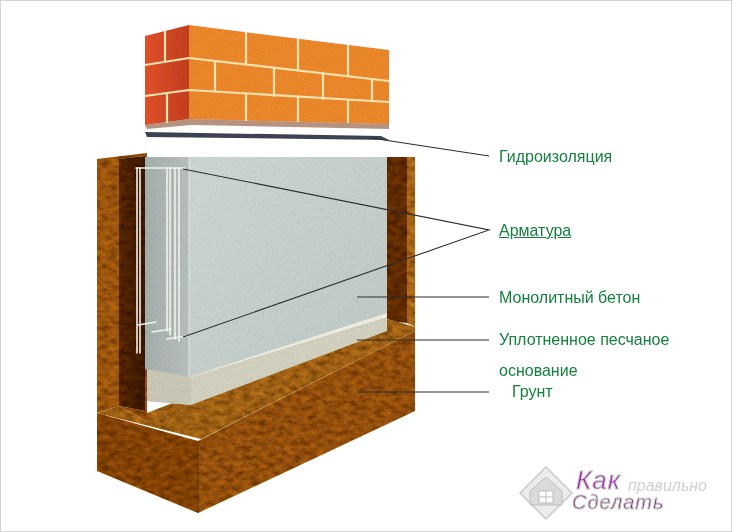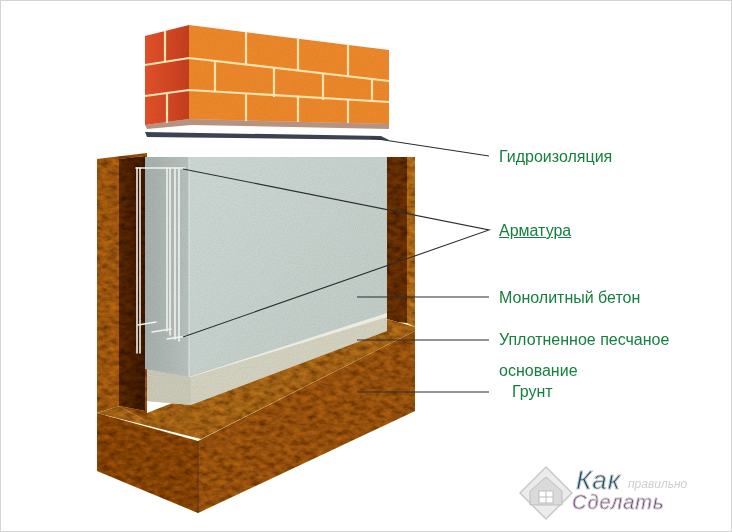--- a/index.html
+++ b/index.html
@@ -15,24 +15,24 @@
     svg.art { position: absolute; left: 0; top: 0; }
     .label {
       position: absolute; font-size: 16px; color: #15803d; line-height: 15px;
       white-space: nowrap;
     }
     .logo {
       position: absolute; left: 515px; top: 462px; width: 210px; height: 62px;
     }
     .logo .word1 {
       position: absolute; left: 60px; top: 2px; font-size: 26px; font-style: italic;
-      color: #0c4a6e; -webkit-text-stroke: 1px #c8c8c8; letter-spacing: 1px;
+      color: #a21caf; -webkit-text-stroke: 1px #c8c8c8; letter-spacing: 1px;
     }
     .logo .word2 {
-      position: absolute; left: 112px; top: 14px; font-size: 12px; font-style: italic;
+      position: absolute; left: 112px; top: 14px; font-size: 16px; font-style: italic;
       color: #cfcfcf;
     }
     .logo .word3 {
       position: absolute; left: 56px; top: 28px; font-size: 20px; font-style: italic;
       color: #701a75; -webkit-text-stroke: 1px #c8c8c8; letter-spacing: 1px;
     }
   </style>
 </head>
 <body>
 

